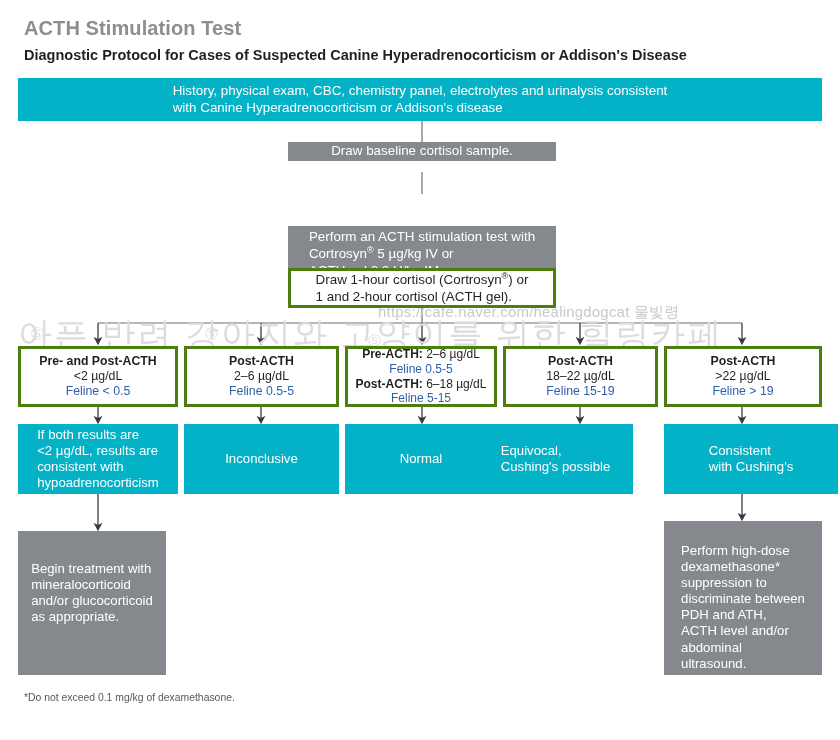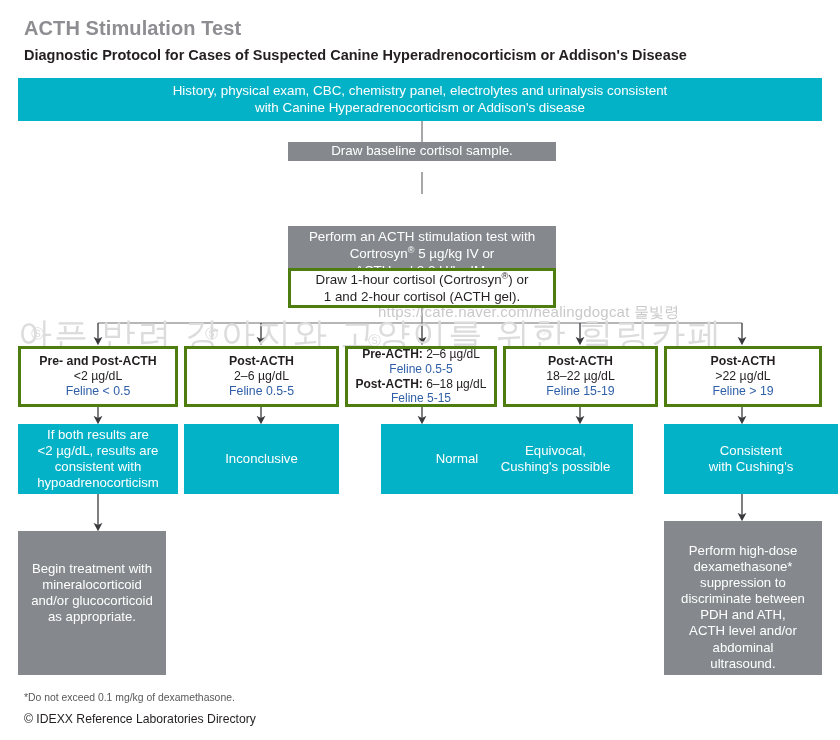--- a/index.html
+++ b/index.html
@@ -65,21 +65,20 @@
     font-size: 13px;
   }
 
   
   .box {
     position: absolute;
     box-sizing: border-box;
     display: flex;
     align-items: center;
     justify-content: center;
-    text-align: center;
     line-height: 1.22;
   }
   .box-teal {
     background: #04b2c7;
     color: #ffffff;
   }
   .box-gray {
     background: #85898d;
     color: #ffffff;
   }
@@ -133,21 +132,21 @@
   .crit-3 .lbl { font-weight: bold; }
 
   
   .res {
     top: 424px;
     height: 70px;
     font-size: 13.2px;
   }
   .res-1 { left: 18px;  width: 160px; }
   .res-2 { left: 184px; width: 155px; }
-  .res-3 { left: 345px; width: 152px; margin-left: 36px; }
+  .res-3 { left: 345px; width: 152px; }
   .res-4 { left: 478px; width: 155px; }
   .res-5 { left: 664px; width: 174px; }
 
   
   .tr-left {
     left: 18px; top: 531px;
     width: 148px; height: 144px;
     font-size: 13.2px;
     align-items: flex-start;
     padding-top: 30px;
@@ -338,15 +337,14 @@
       <div>suppression to</div>
       <div>discriminate between</div>
       <div>PDH and ATH,</div>
       <div>ACTH level and/or</div>
       <div>abdominal</div>
       <div>ultrasound.</div>
     </div>
   </div>
 
   <div class="foot1">*Do not exceed 0.1 mg/kg of dexamethasone.</div>
-  <div class="foot2">© IDEXX Reference Laboratories Directory</div>
 
 </div>
 
 </body></html>

